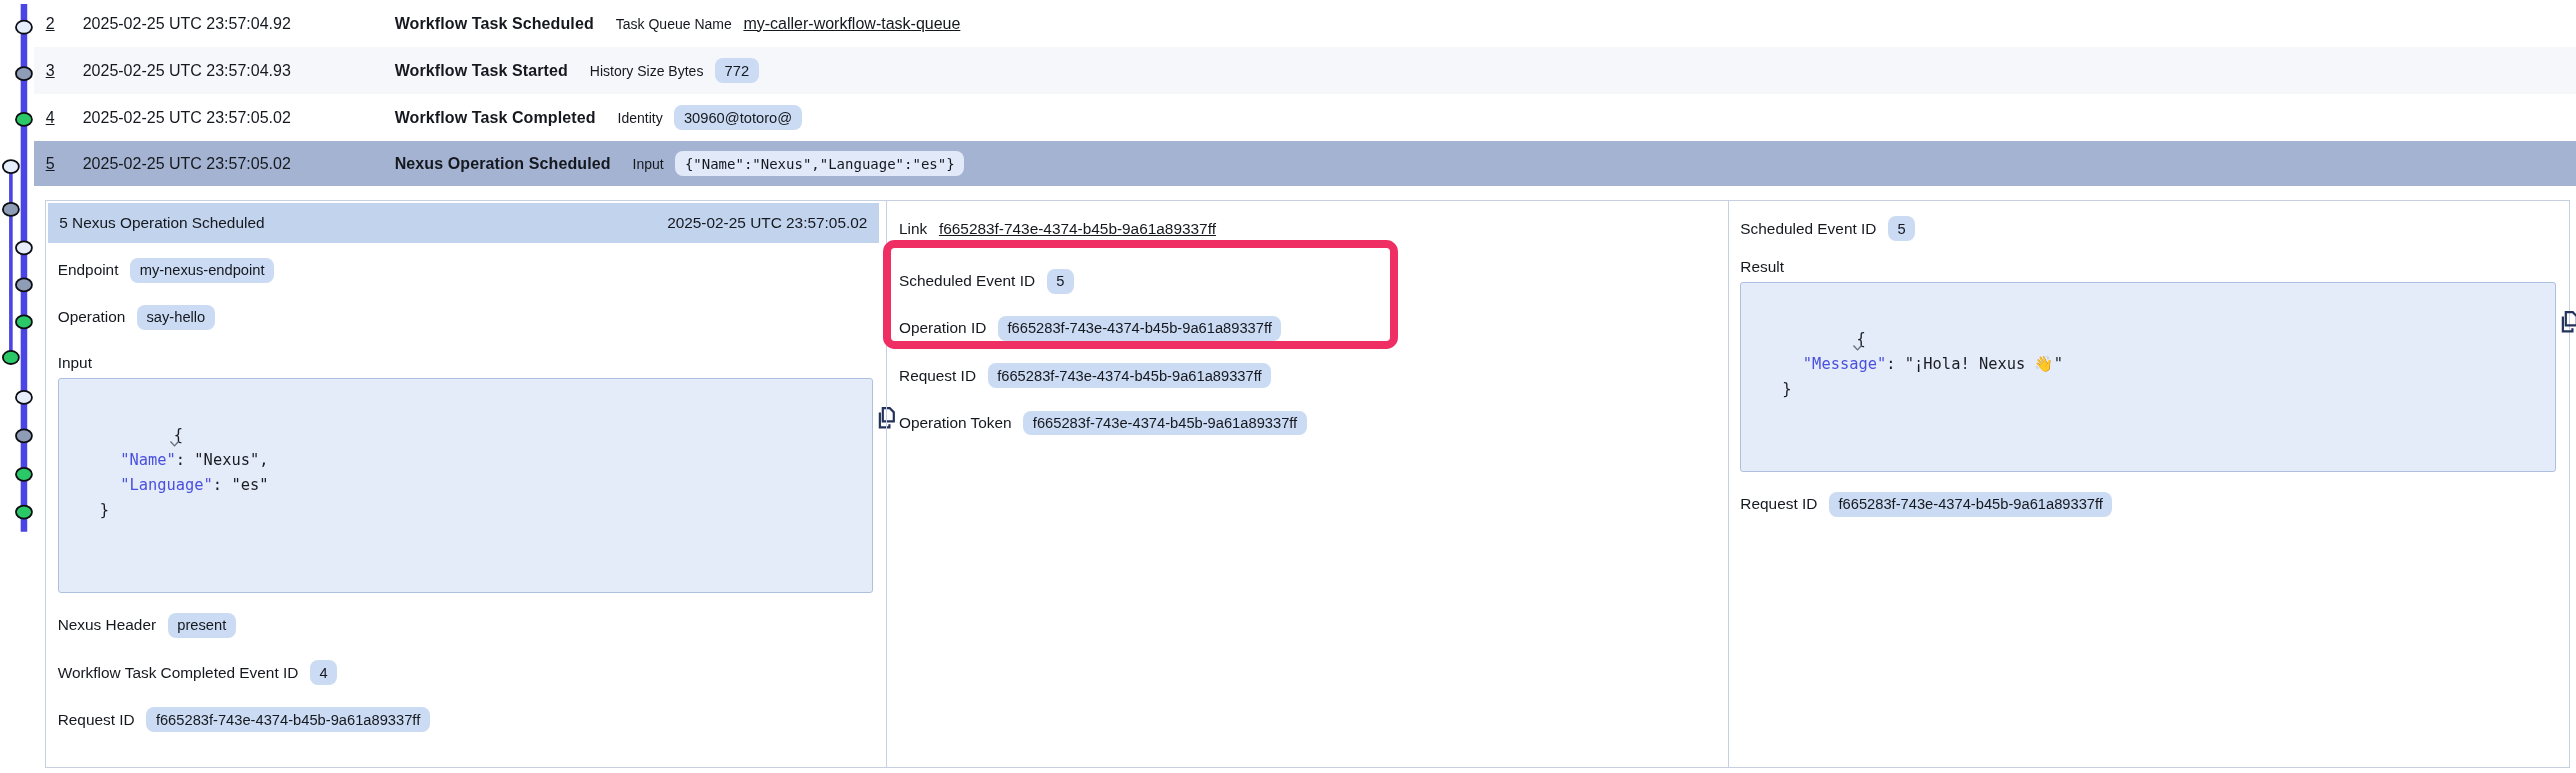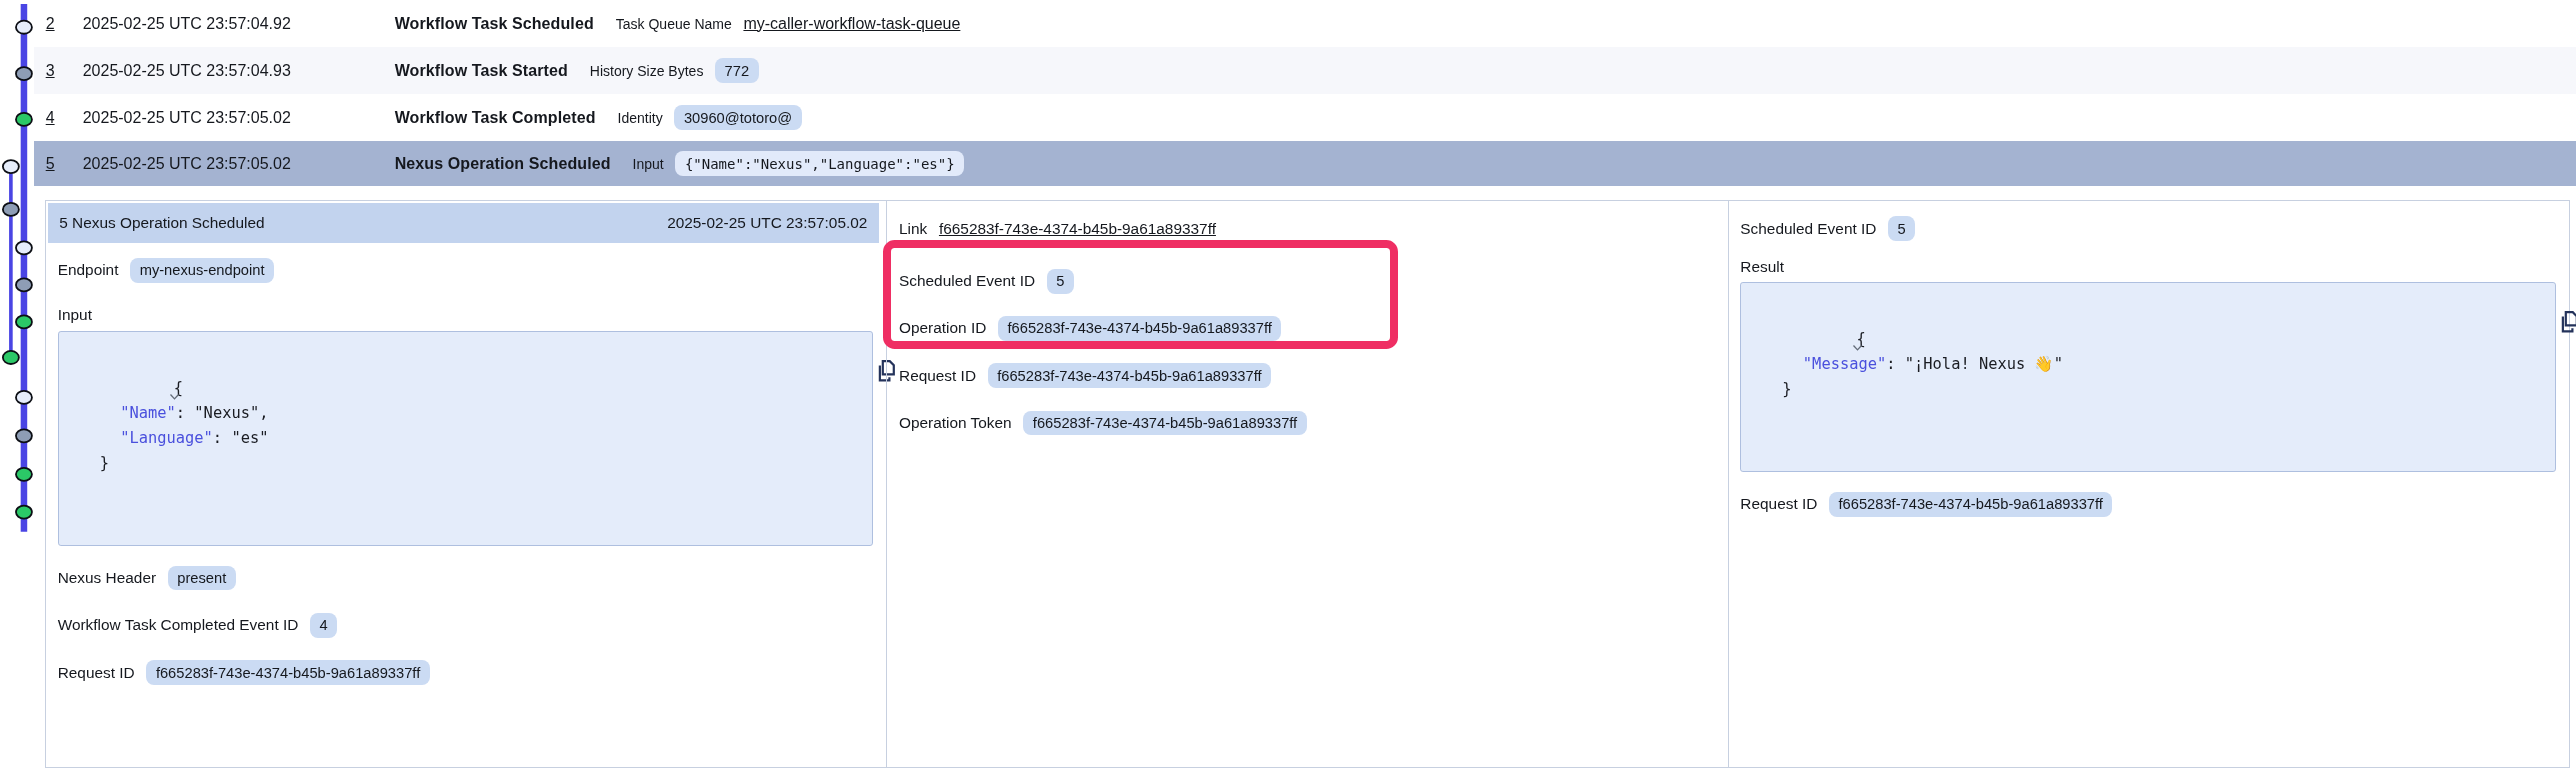--- a/index.html
+++ b/index.html
@@ -118,20 +118,24 @@
   <div class="panel">
     <div class="phead">
       <span>5 Nexus Operation Scheduled</span>
       <span>2025-02-25 UTC 23:57:05.02</span>
     </div>
     <div class="pbody">
       <div class="field">
         <span class="flabel">Endpoint</span>
         <span class="badge">my-nexus-endpoint</span>
       </div>
+      <div class="field">
+        <span class="flabel">Operation</span>
+        <span class="badge">say-hello</span>
+      </div>
       <div class="field label-only">
         <span class="flabel">Input</span>
       </div>
 
       <div class="codeblock">
         <span class="chev">
           <svg width="11" height="7.3" viewBox="0 0 15 10">
               <polyline points="2,2 7.5,8 13,2" fill="none" stroke="#636b78" stroke-width="1.8"></polyline>
             </svg>
         </span><span>{</span>

